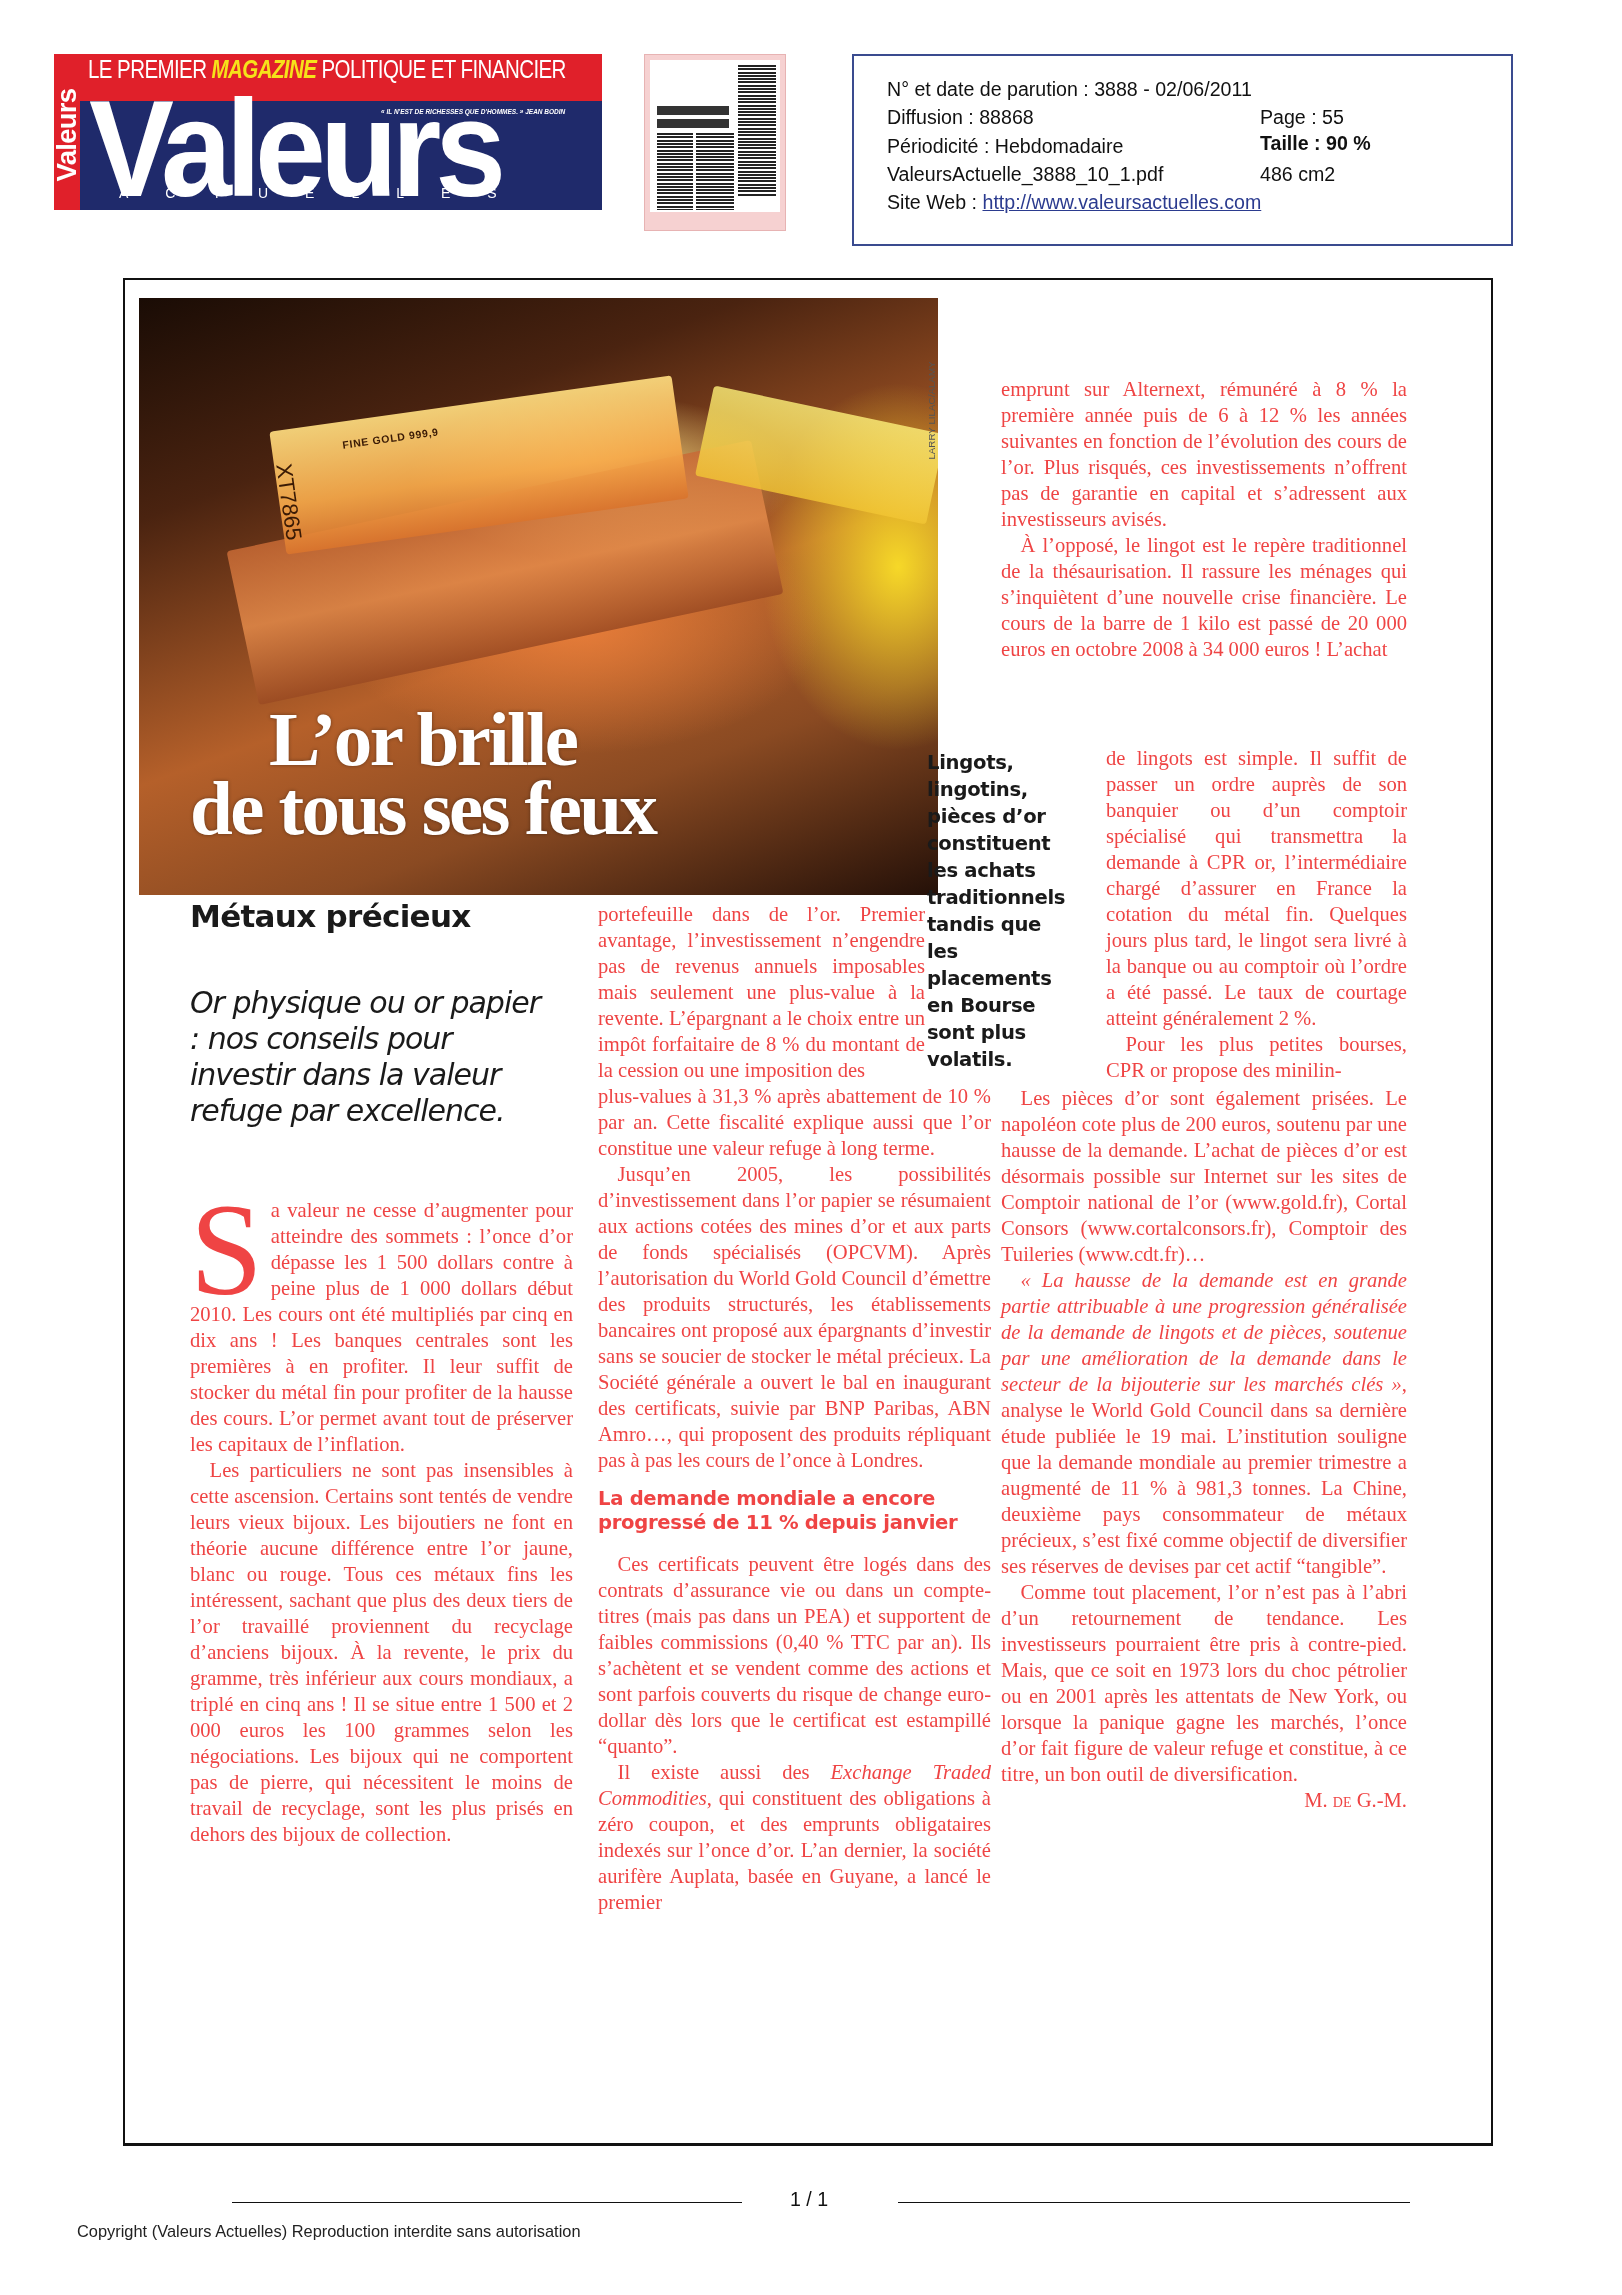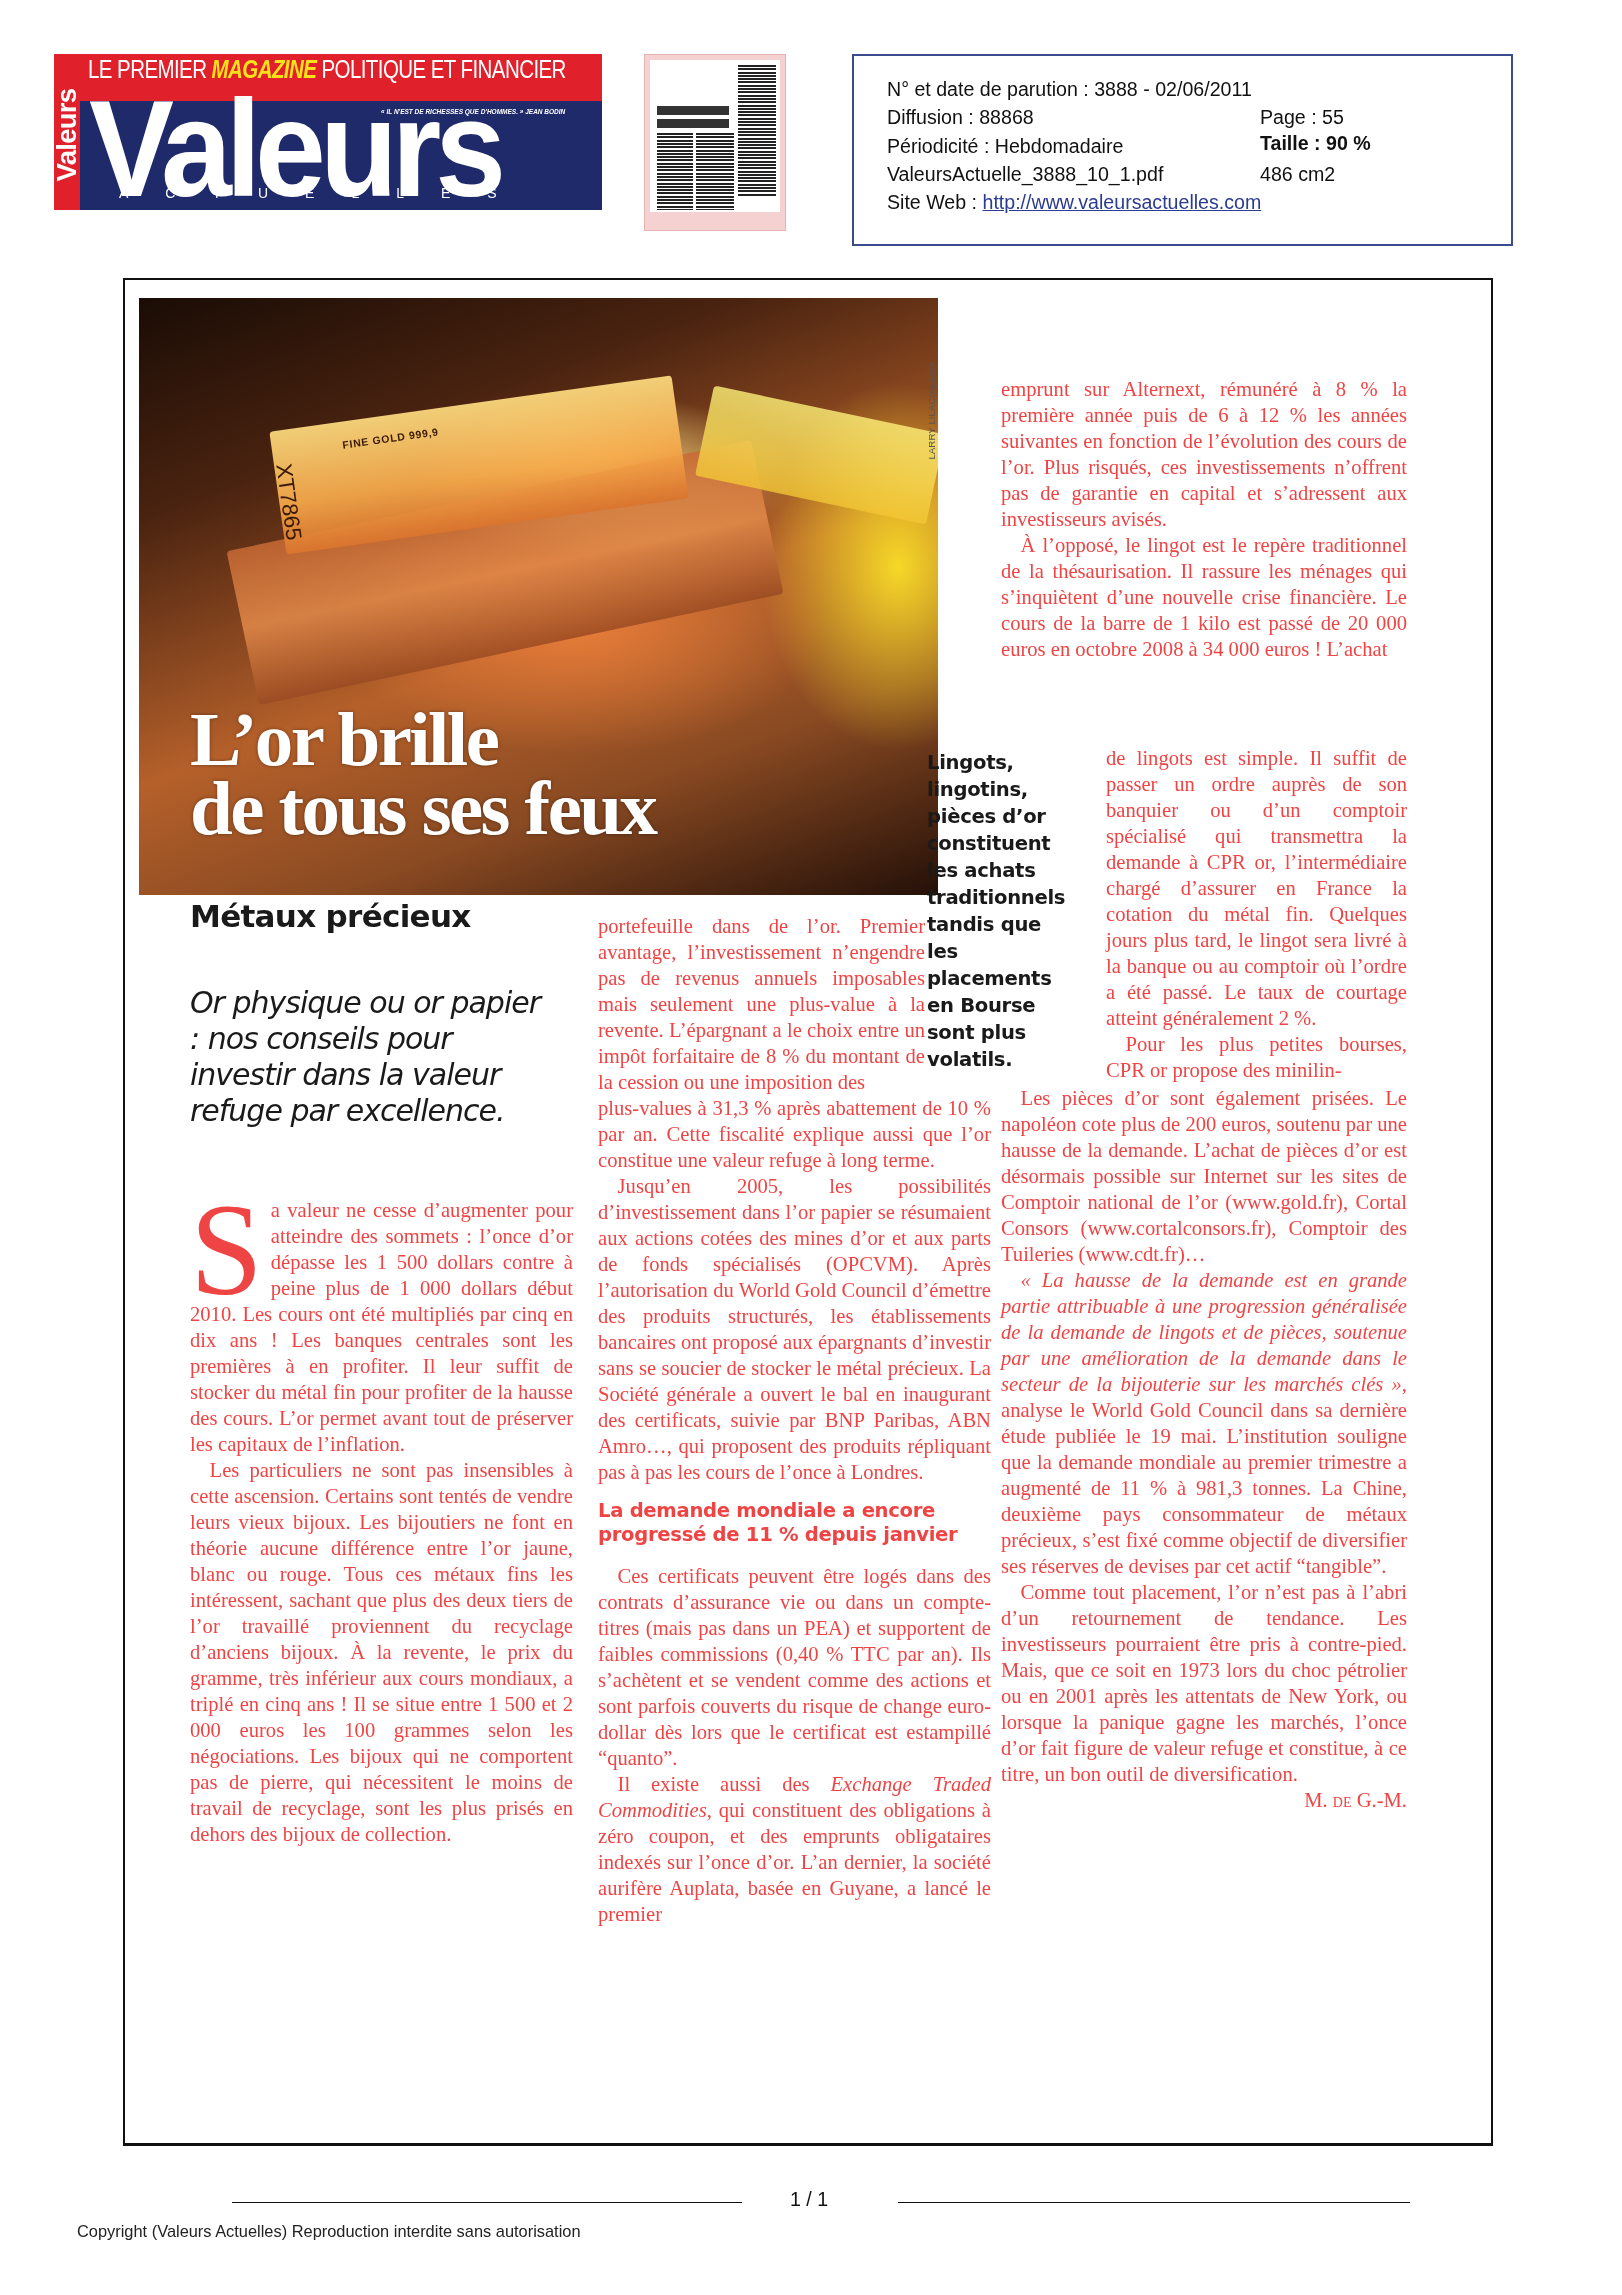--- a/index.html
+++ b/index.html
@@ -31,33 +31,33 @@
     background:
       radial-gradient(ellipse 275px 118px at 58% 30%, rgba(255,236,140,0.95), rgba(255,200,60,0) 70%),
       radial-gradient(ellipse 327px 170px at 55% 55%, rgba(240,130,60,0.85), rgba(200,90,40,0) 75%),
       radial-gradient(ellipse 196px 262px at 95% 45%, rgba(255,230,40,0.9), rgba(255,220,40,0) 70%),
       linear-gradient(160deg,#1a0c05 0%,#4a2310 25%,#b5602a 55%,#8a4a22 75%,#241008 100%);}
   .bar1{left:137px;top:105px;width:406px;height:124px;transform:rotate(-8deg);background:linear-gradient(180deg,#ffdd80,#f7a94a 60%,#d9742d);border-radius:3.9px;opacity:.92;}
   .bar2{left:98px;top:196px;width:536px;height:157px;transform:rotate(-12deg);background:linear-gradient(180deg,#c86a35,#e38a4a 50%,#9a4a22);border-radius:3.9px;opacity:.85;}
   .bar3{left:563px;top:111px;width:236px;height:92px;transform:rotate(12deg);background:linear-gradient(180deg,#fff27a,#f2c634);opacity:.8;border-radius:3.9px;}
   .bar-label{left:203px;top:134px;transform:rotate(-8deg);font-family:"Liberation Sans",sans-serif;font-size:10.5px;color:#3a1a05;font-weight:bold;letter-spacing:0.7px;}
   .bar-serial{left:157px;top:164px;transform:rotate(82deg);font-family:"Liberation Sans",sans-serif;font-size:22px;color:#3a1a05;transform-origin:left top;}
-  .headline{left:190px;top:705px;color:#fff;font-family:"Liberation Serif","DejaVu Serif",serif;font-weight:bold;font-size:77px;line-height:69px;letter-spacing:-2.6px;text-shadow:0 0 3.9px rgba(0,0,0,.4);white-space:nowrap;}
+  .headline{left:190px;top:705px;color:#fff;font-family:"Liberation Serif","DejaVu Serif",serif;font-weight:bold;font-size:77px;line-height:69px;letter-spacing:-2.6px;text-shadow:0 0 3.9px rgba(0,0,0,.4);white-space:nowrap;text-align:center;}
   .credit{left:918px;top:340px;width:26px;height:144px;}
   .credit span{position:absolute;left:-59px;top:65px;width:144px;transform:rotate(-90deg);font-family:"Liberation Sans",sans-serif;font-size:9.8px;color:#555;white-space:nowrap;text-align:center;}
   
   .col{font-size:20.6px;line-height:26px;text-align:justify;color:#ef4444;}
   .col p{margin:0;text-indent:0;}
   .col p.ind{text-indent:19.6px;}
   .kicker{left:190px;top:898px;font-family:"DejaVu Sans","Liberation Sans",sans-serif;font-weight:bold;font-size:31px;letter-spacing:-0.7px;white-space:nowrap;}
   .chapo{left:190px;top:985px;width:353px;font-family:"DejaVu Sans","Liberation Sans",sans-serif;font-style:italic;font-size:30px;line-height:36px;letter-spacing:-1px;}
   .dropcap{float:left;font-size:131px;line-height:98px;margin:3.9px 7.9px 0 0;font-family:"Liberation Serif",serif;}
   .col1{left:190px;top:1197px;width:383px;}
   .col2{left:598px;top:901px;width:393px;}
-  .col2 .narrow{width:327px;margin-top:12px;}
+  .col2 .narrow{width:327px;}
   .subhead{font-family:"DejaVu Sans","Liberation Sans",sans-serif;font-weight:bold;font-size:19.6px;line-height:24px;margin:14.4px 0 15.7px 0;text-align:left;letter-spacing:-0.3px;}
   .pullquote{left:927px;top:749px;width:150px;font-family:"DejaVu Sans","Liberation Sans",sans-serif;font-weight:bold;font-size:19.6px;line-height:27px;letter-spacing:-0.3px;}
   .col3-top{left:1001px;top:376px;width:406px;}
   .col3-mid{left:1106px;top:745px;width:301px;}
   .col3-bot{left:1001px;top:1085px;width:406px;}
   .sig{font-variant:small-caps;float:right;}
   em{font-style:italic;}
   
   .foot-line{height:1.3px;background:#111;top:2202px;}
   .pagenum{left:790px;top:2188px;font-family:"Liberation Sans",sans-serif;font-size:19.6px;color:#111;}

